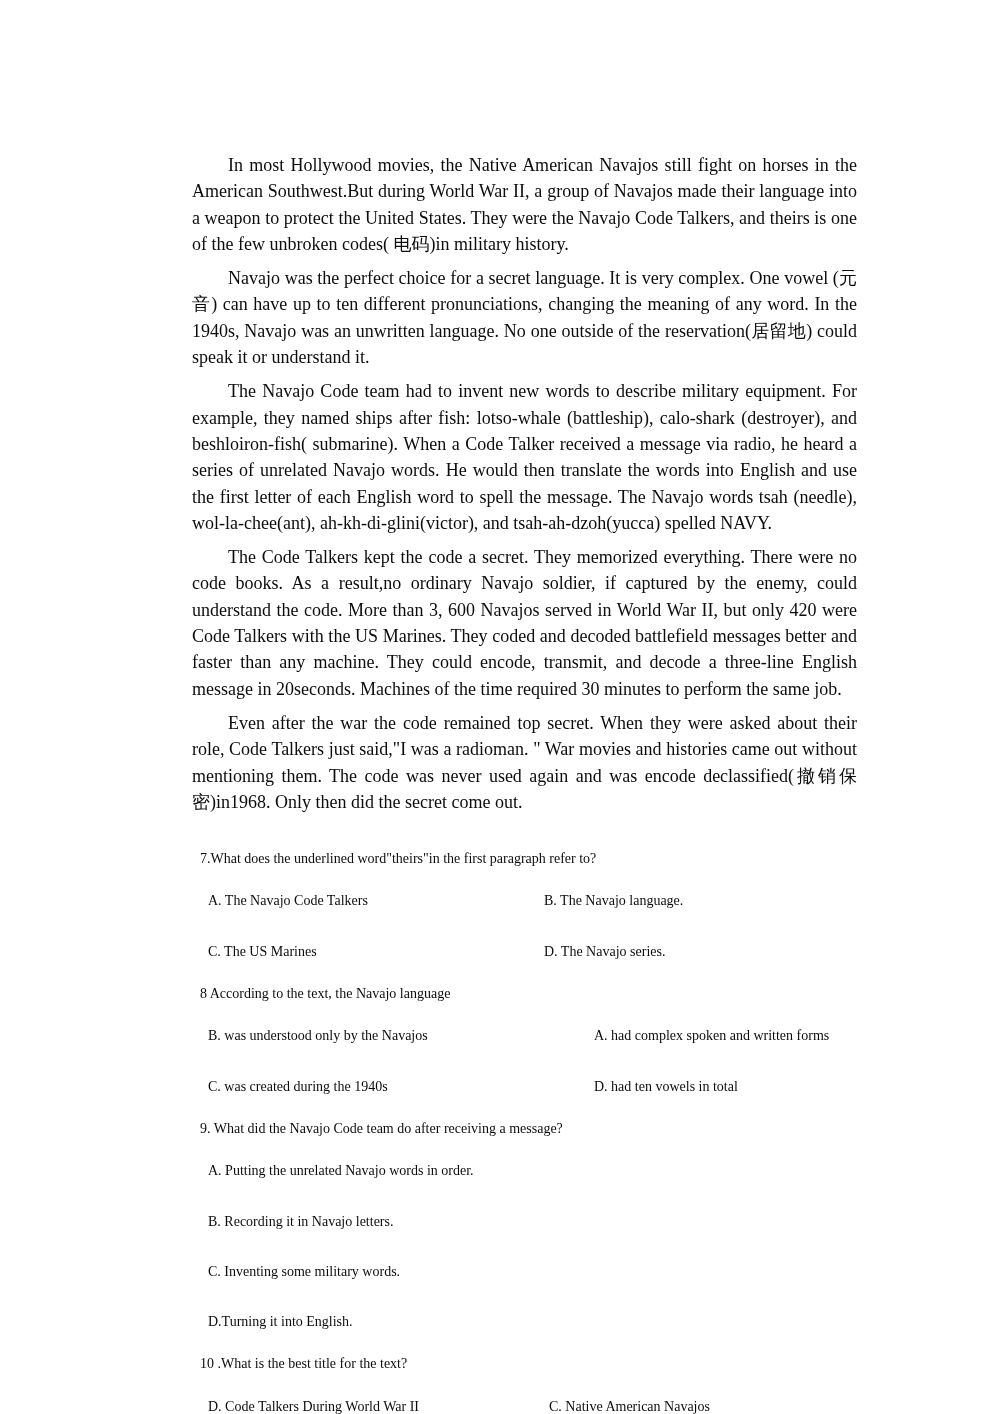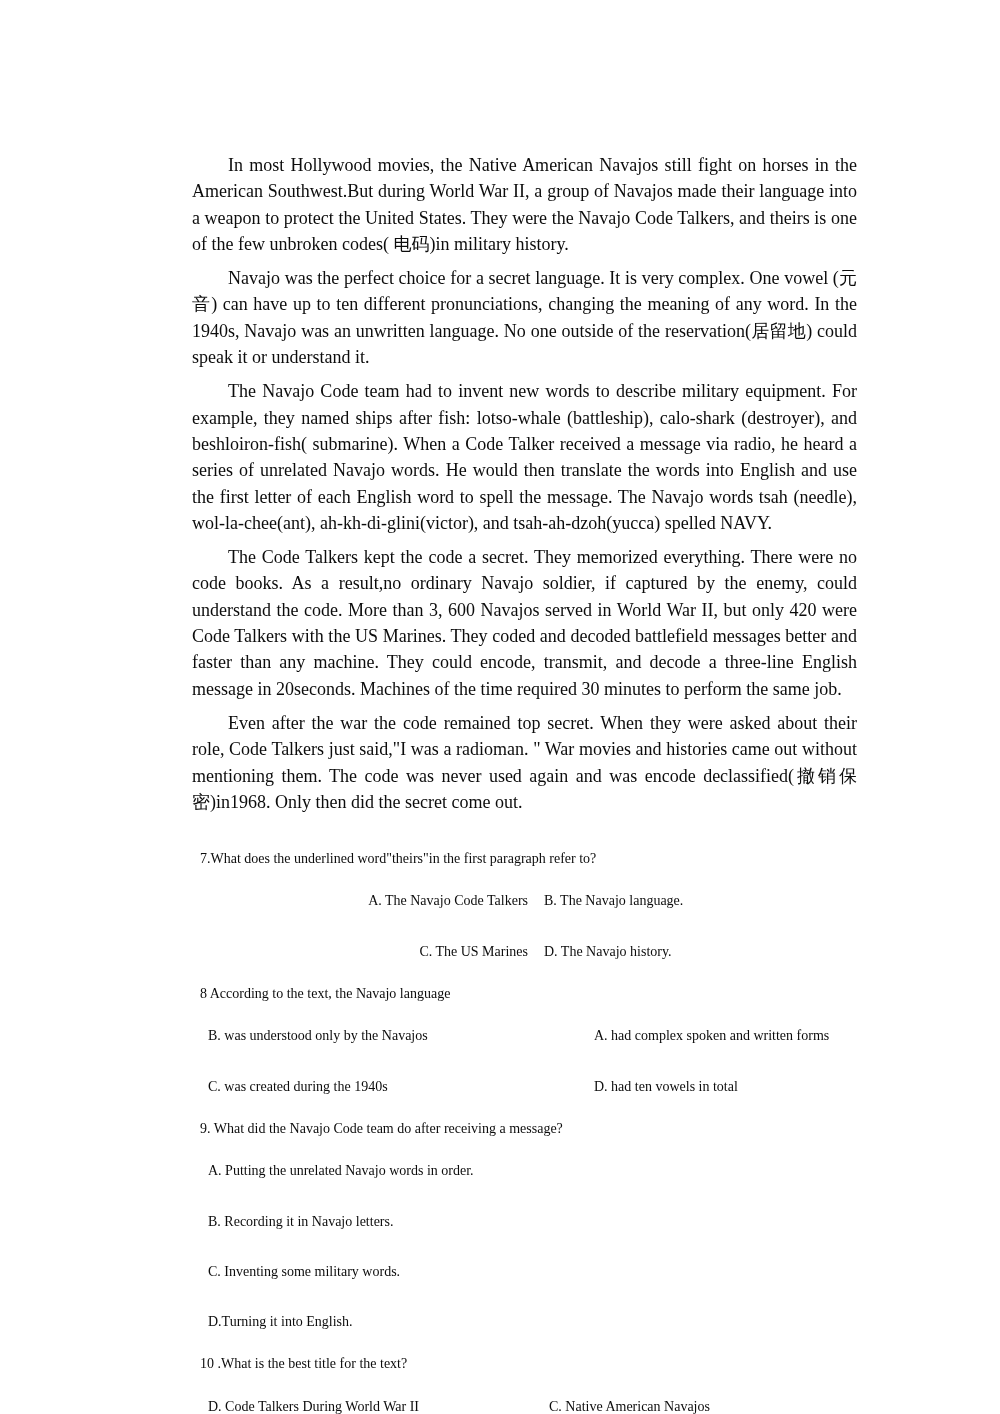--- a/index.html
+++ b/index.html
@@ -24,21 +24,21 @@
     text-indent: 2em;
   }
   .questions {
     margin-top: 31px;
     font-size: 14px;
     line-height: 26.3px;
   }
   .q-stem { text-align: left; }
   .opt-row { display: flex; }
   .opt { display: block; white-space: nowrap; }
-  .q7 .opt-row .opt:first-child  { width: 320px; text-align: right; }
+  .q7 .opt-row .opt:first-child  { width: 320px; }
   .q8 .opt-row .opt:first-child  { width: 370px; }
   .q10 .opt-row .opt:first-child { width: 325px; }
   .one-col .opt { width: 100%; }
   .footer-heading {
     margin-top: 57px;
     font-size: 19px;
     line-height: 28px;
     letter-spacing: 1px;
   }
 </style>
@@ -58,21 +58,21 @@
   <div class="questions">
 
     <div class="question q7">
       <div class="q-stem">7.What does the underlined word"theirs"in the first paragraph refer to?</div>
       <div class="opt-row">
         <span class="opt">A. The Navajo Code Talkers</span>
         <span class="opt">B. The Navajo language.</span>
       </div>
       <div class="opt-row">
         <span class="opt">C. The US Marines</span>
-        <span class="opt">D. The Navajo history.</span>
+        <span class="opt">D. The Navajo series.</span>
       </div>
     </div>
 
     <div class="question q8">
       <div class="q-stem">8 According to the text, the Navajo language</div>
       <div class="opt-row">
         <span class="opt">B. was understood only by the Navajos</span>
         <span class="opt">A. had complex spoken and written forms</span>
       </div>
       <div class="opt-row">

